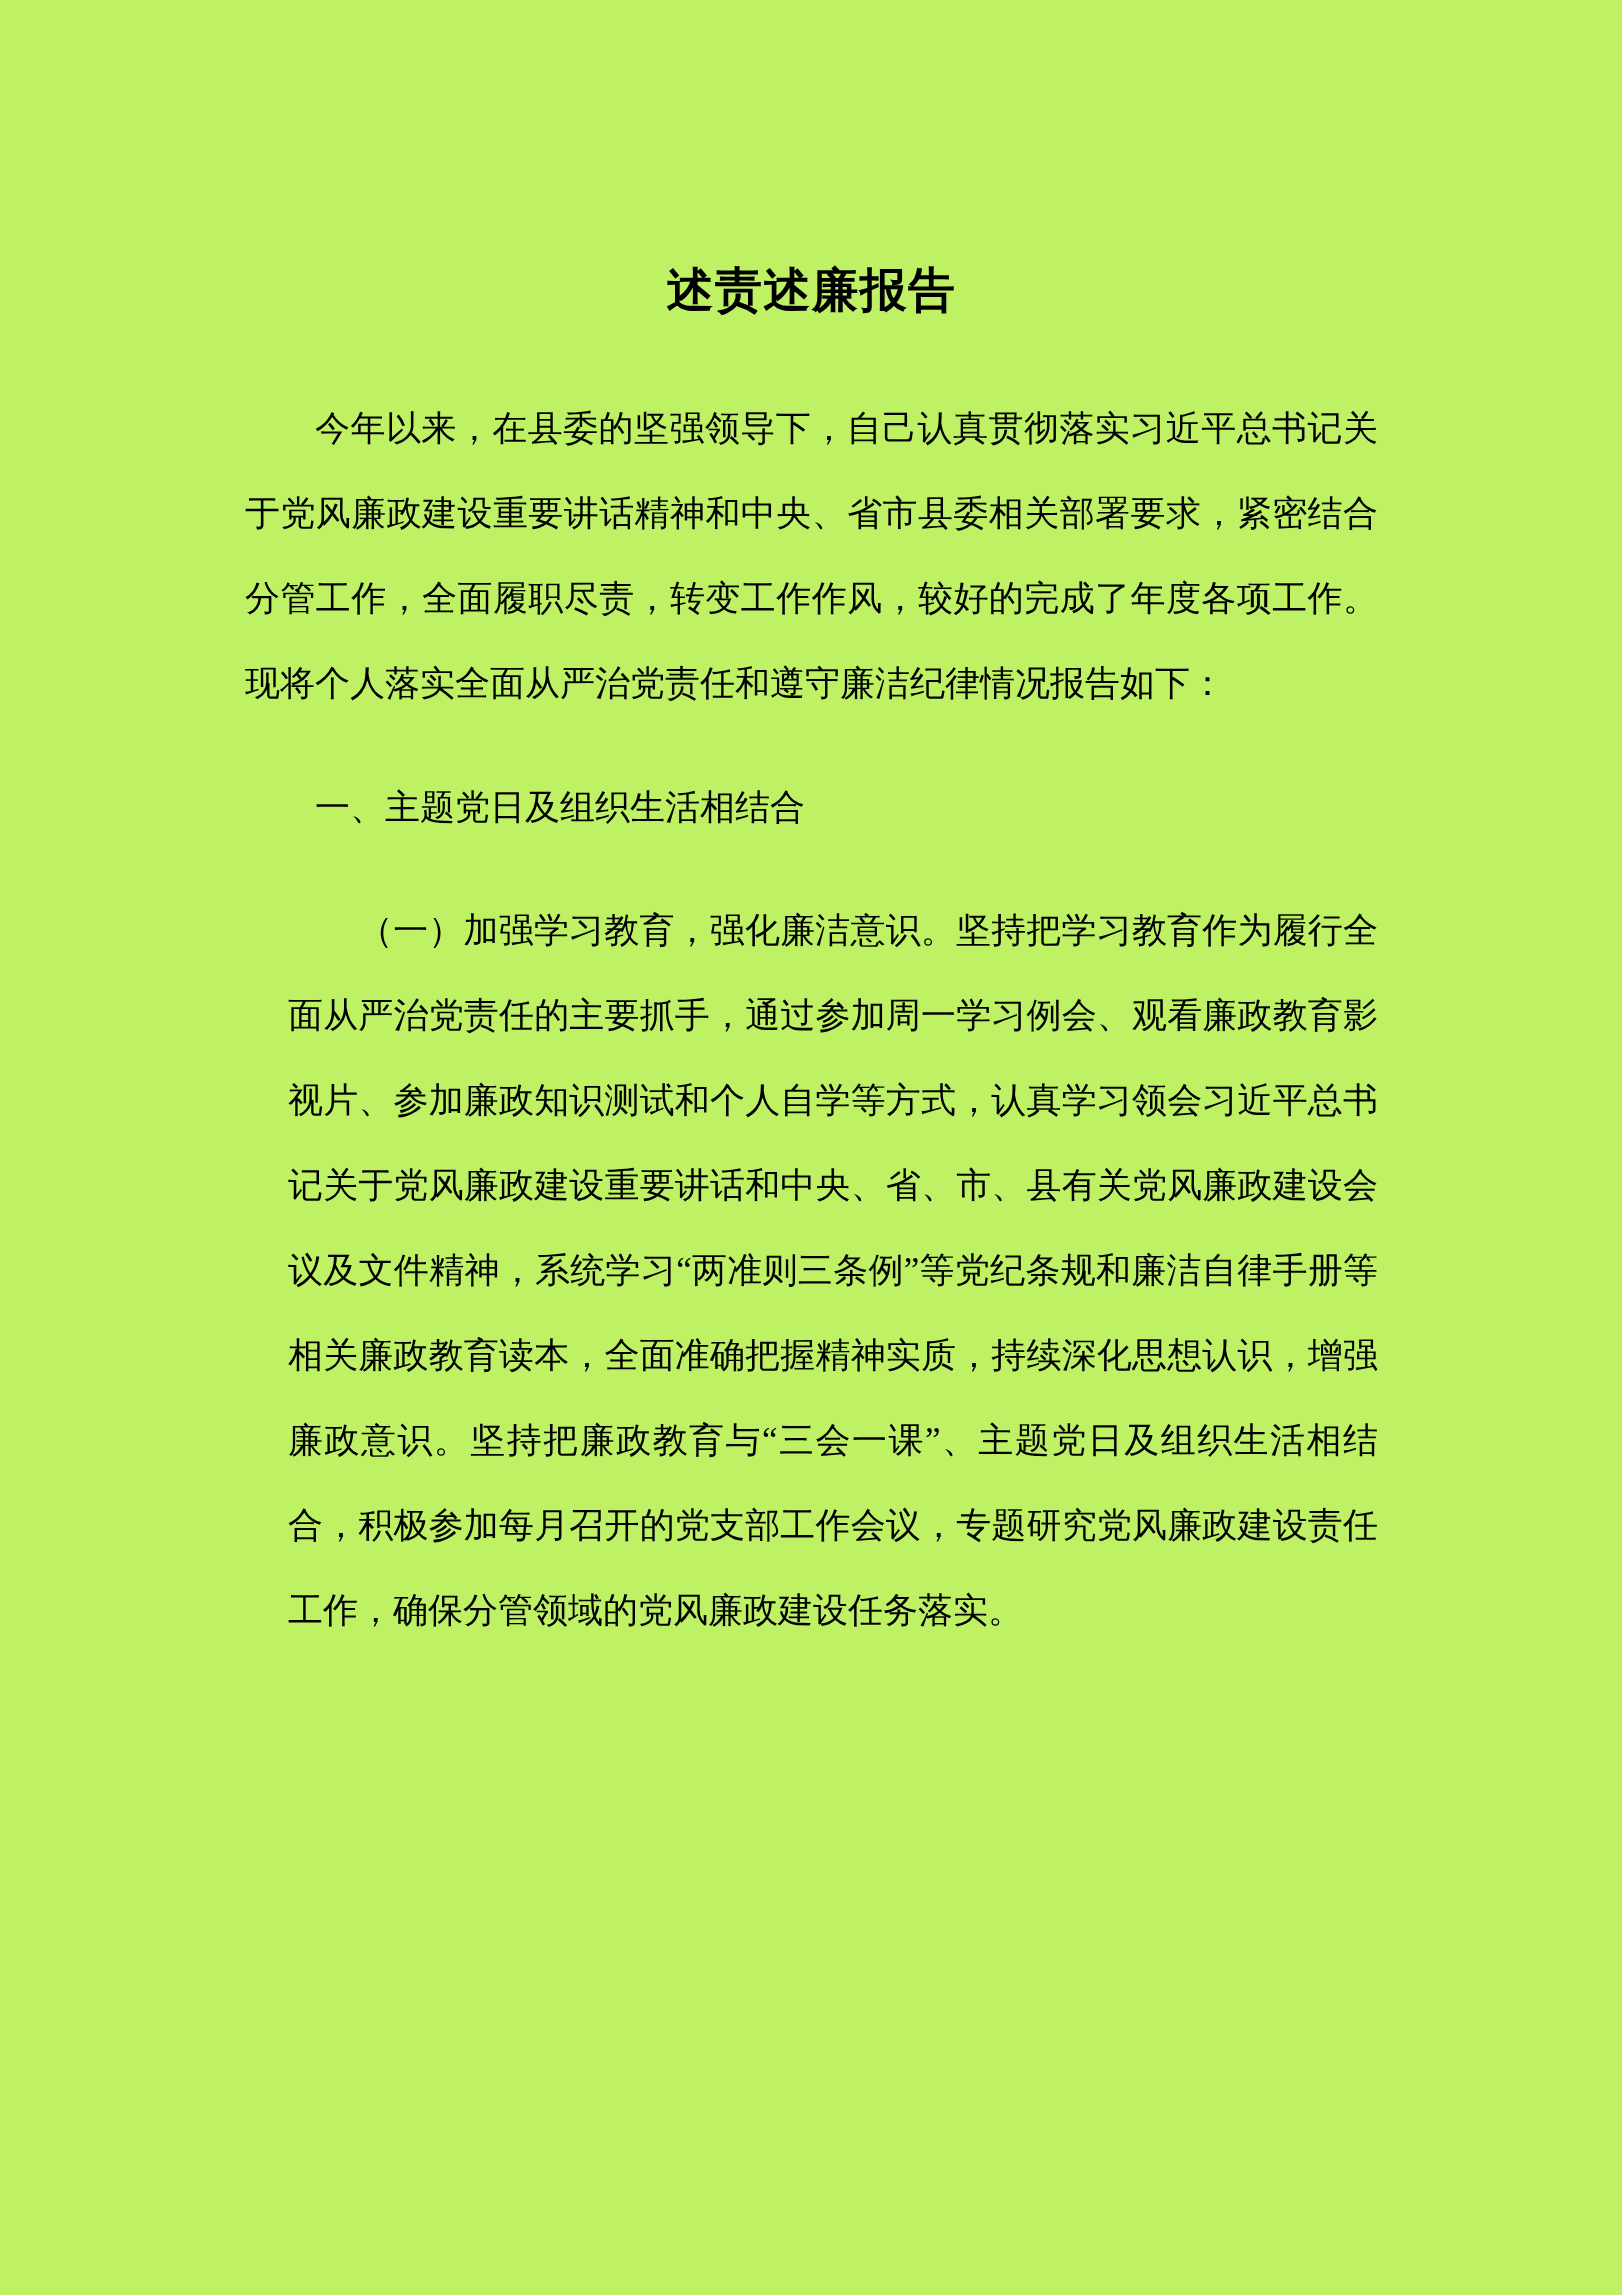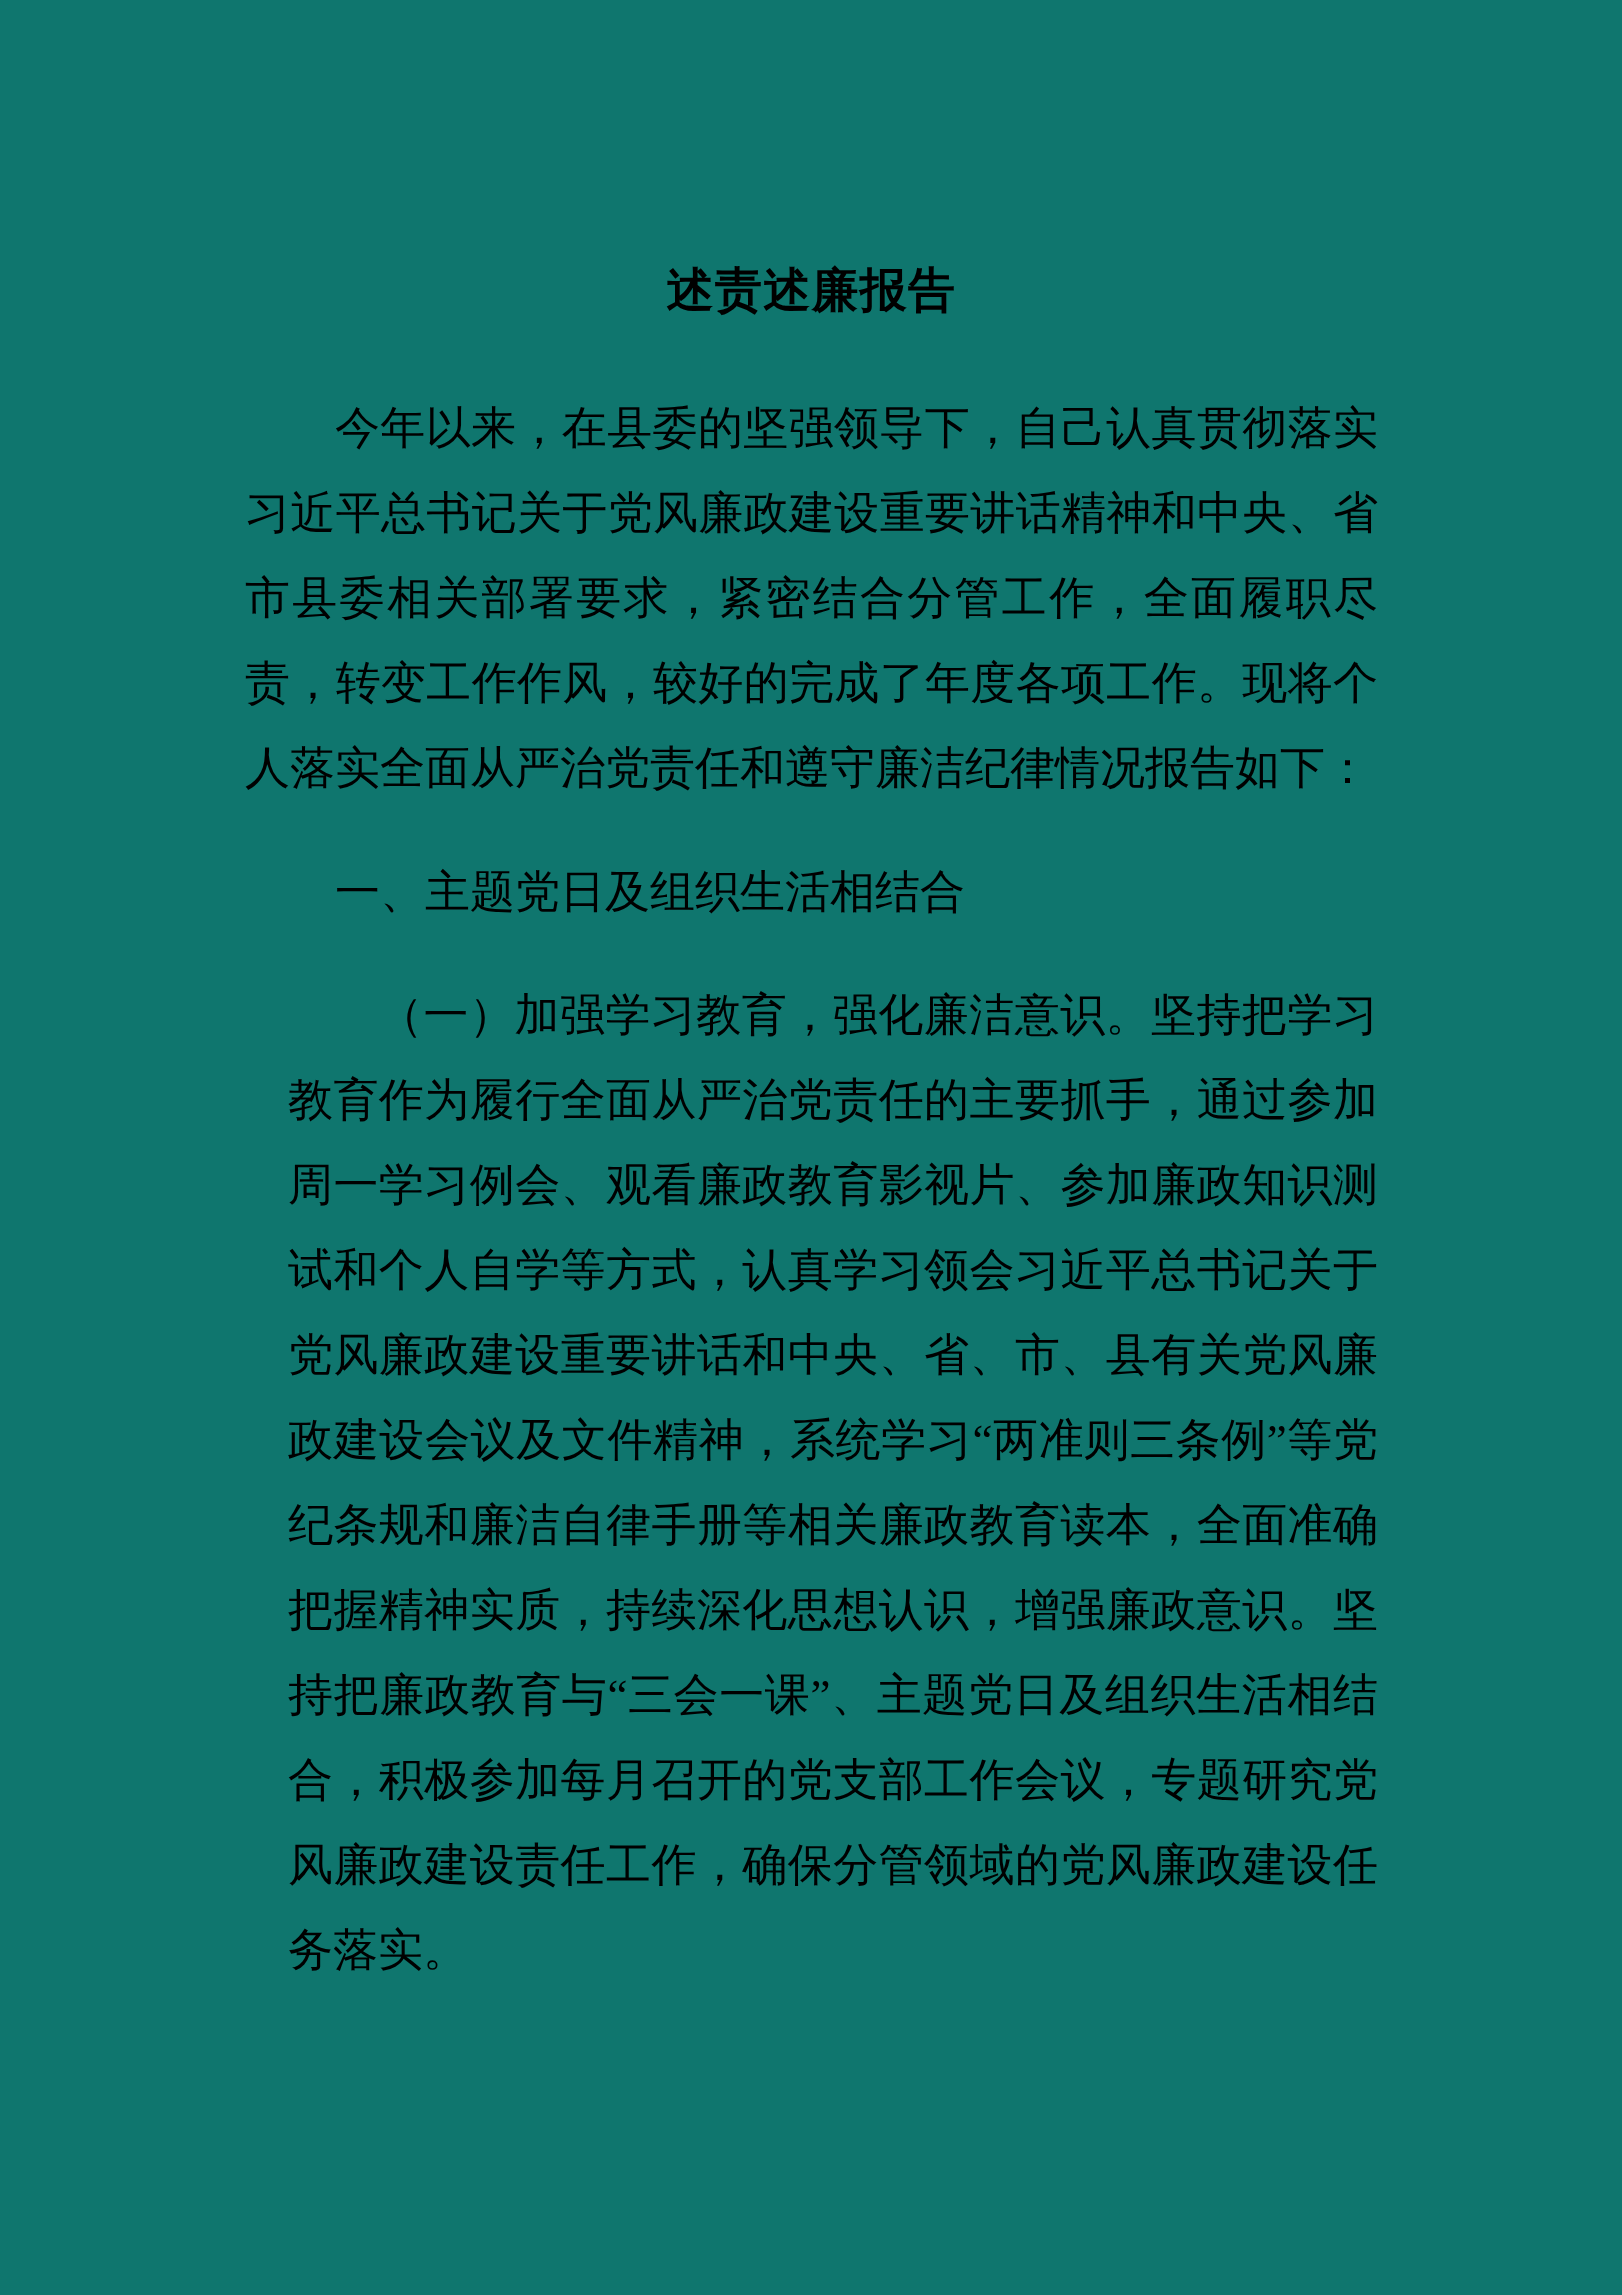--- a/index.html
+++ b/index.html
@@ -4,38 +4,38 @@
 <style>
   html, body {
     margin: 0;
     padding: 0;
     background: #ffffff;
   }
   .page {
     position: relative;
     width: 1623px;
     height: 2295px;
-    background: #0f766e;
+    background: #bef264;
     box-sizing: border-box;
     padding: 0 245px;
     overflow: hidden;
     font-family: "Liberation Serif", "DejaVu Serif", serif;
     color: #000000;
   }
   .doc-title {
     margin: 258px 0 0 0;
     font-size: 47px;
     line-height: 65px;
     font-weight: 700;
     text-align: center;
     letter-spacing: 1.3px;
   }
   .body-para {
     margin: 0;
-    font-size: 45px;
+    font-size: 35px;
     line-height: 85px;
     text-align: justify;
     text-indent: 2em;
     word-break: break-all;
     overflow-wrap: break-word;
   }
   .para-intro {
     margin-top: 63px;
   }
   .section-heading {

